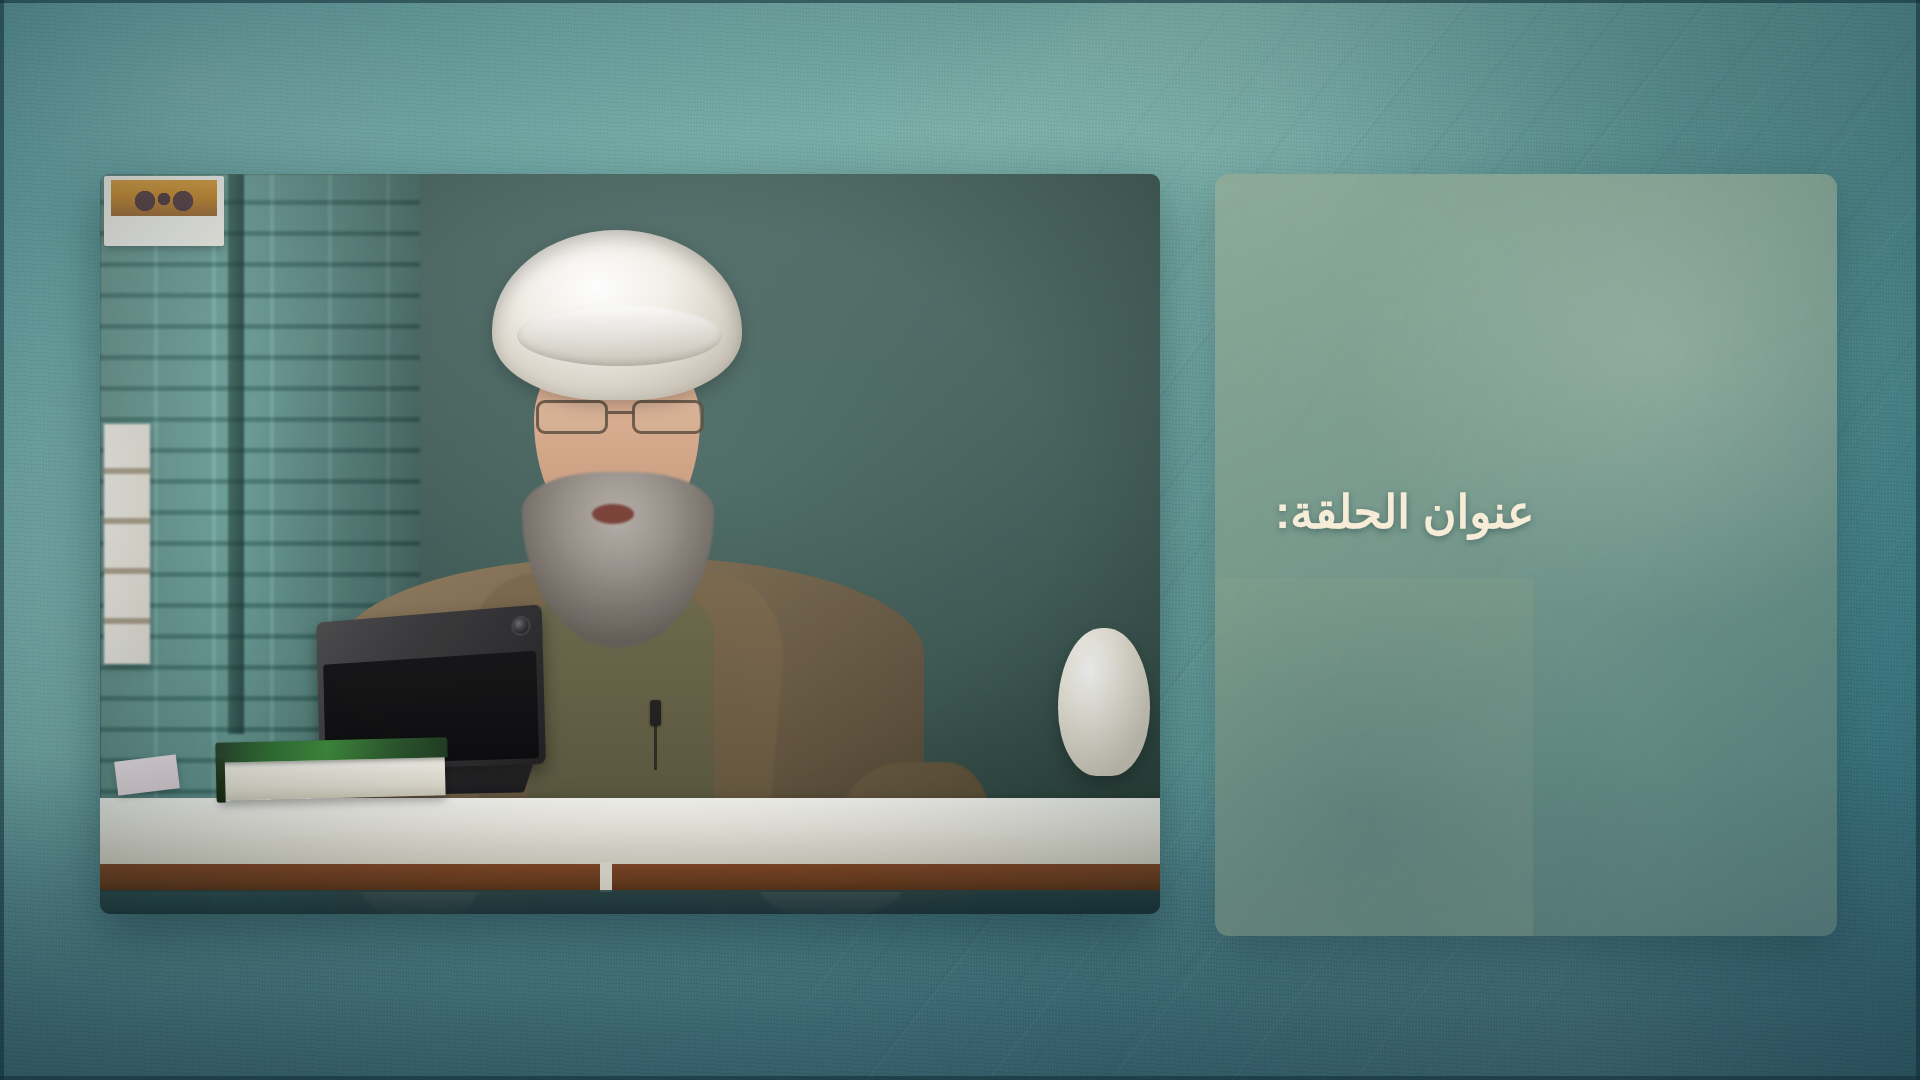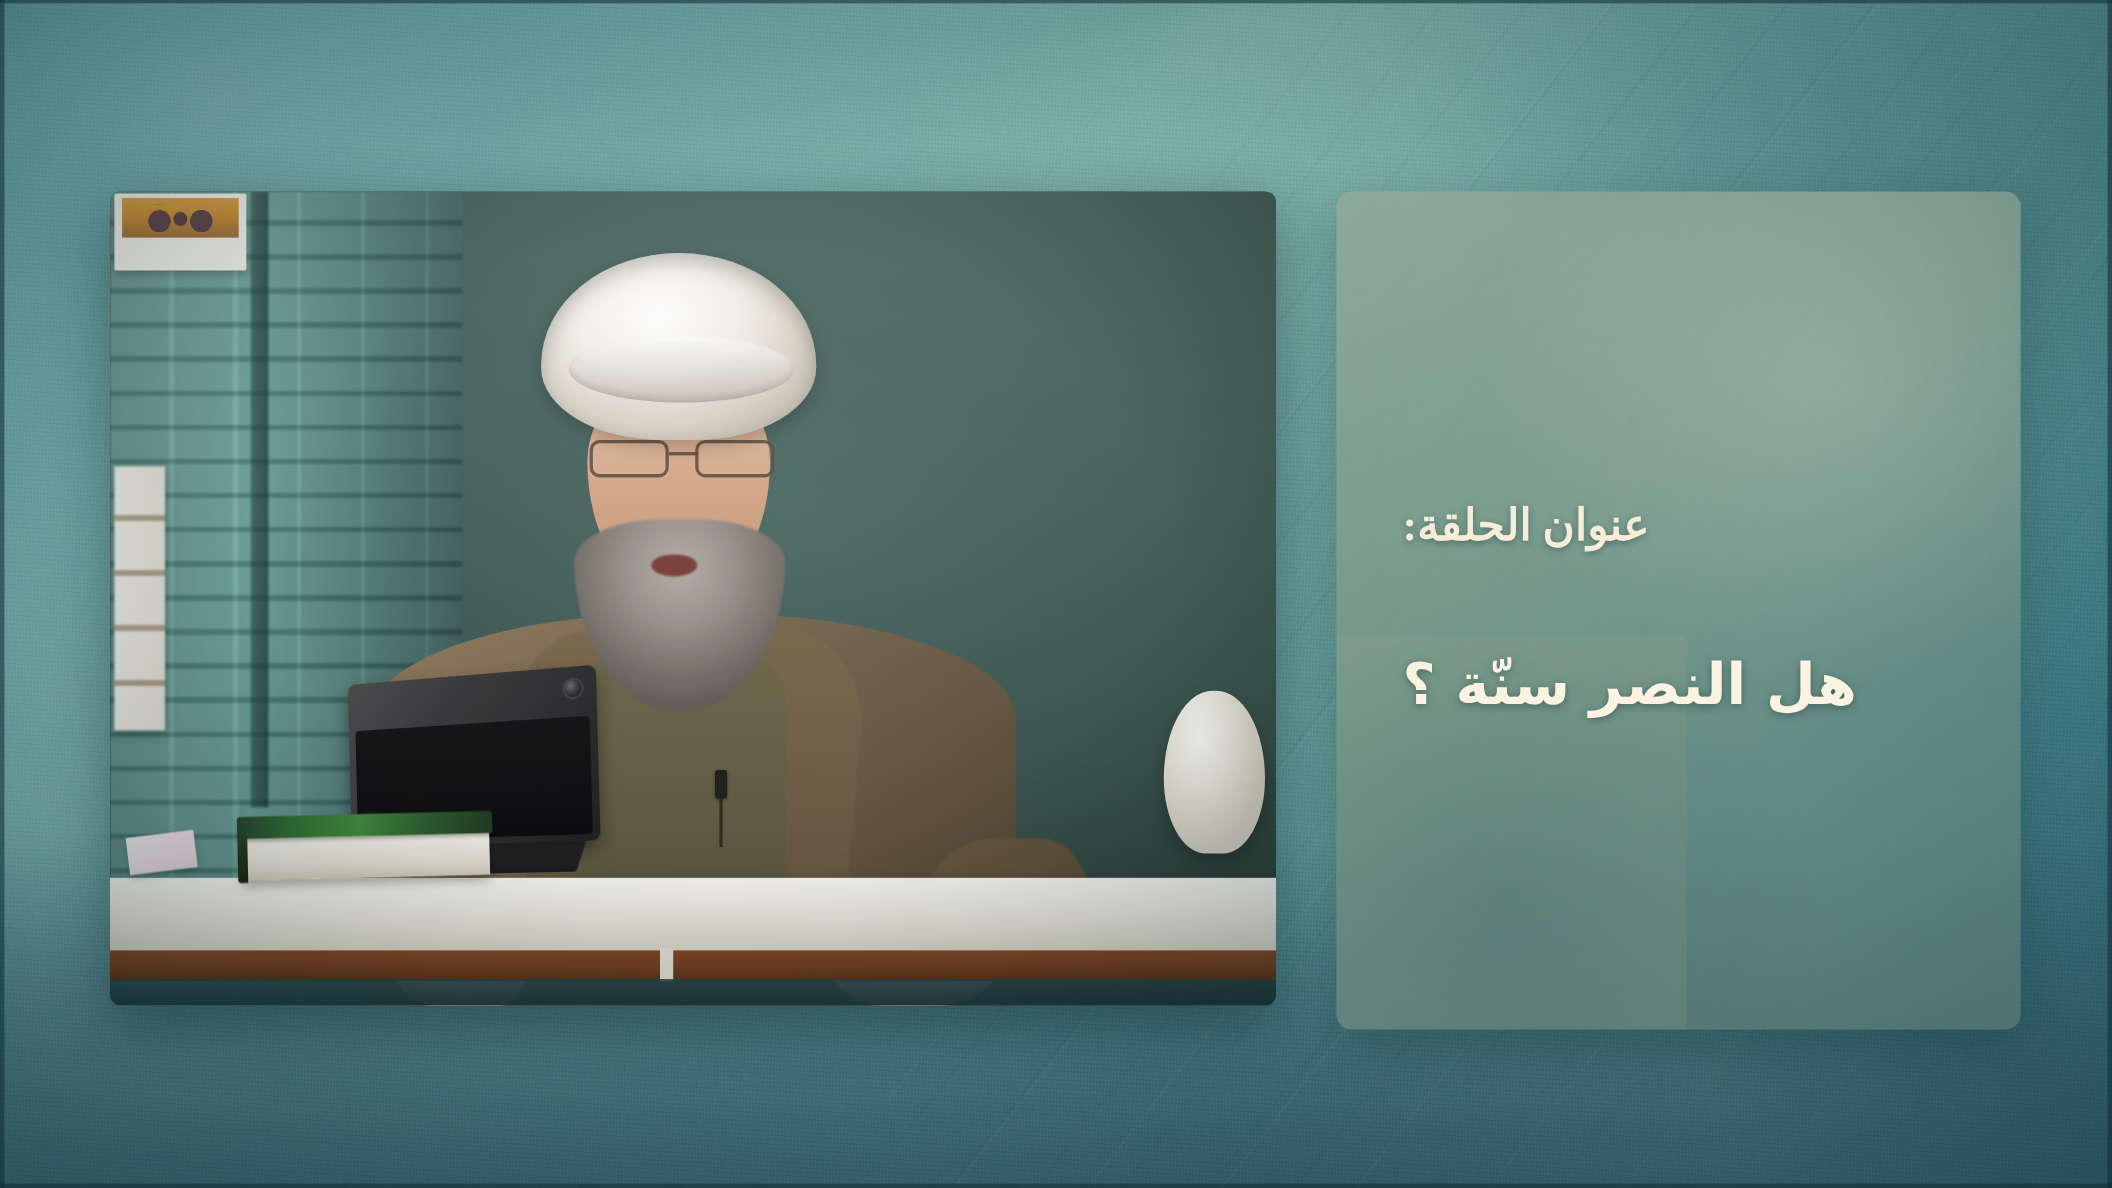--- a/index.html
+++ b/index.html
@@ -356,22 +356,22 @@
     position:absolute; left:0; top:404px; width:318px; height:358px;
     background:rgba(146,162,136,.22);
   }
   .title-text{
     position:absolute; inset:0;
     display:flex; flex-direction:column; justify-content:center; align-items:flex-end;
     padding:0 66px 0 60px;
     text-align:right; direction:rtl;
   }
   .line-1{
-    font-family:Liberation Serif, serif;
-    font-weight:700; font-size:40px; line-height:1.34;
+    font-family:Liberation Sans, sans-serif;
+    font-weight:700; font-size:46px; line-height:1.34;
     color:#f6ecd8; letter-spacing:0;
     text-shadow:0 2px 7px rgba(22,50,52,.42);
     margin-bottom:84px; white-space:nowrap;
   }
   .line-2{
     font-family:"DejaVu Sans", sans-serif;
     font-weight:700; font-size:52px; line-height:1.34;
     color:#fbf3e2;
     text-shadow:0 2px 8px rgba(22,50,52,.46);
     white-space:nowrap;
@@ -442,21 +442,20 @@
 
     <div class="vid-grade"></div>
   </div>
 
   <div class="title-panel">
     <div class="panel-block"></div>
     <div class="inner-glow"></div>
 
     <div class="title-text">
       <div class="line-1">عنوان الحلقة:</div>
-      <div class="line-2">هل النصر سنّة ؟</div>
     </div>
   </div>
 
   <div class="edge-line edge-top"></div>
   <div class="edge-line edge-bottom"></div>
   <div class="edge-line edge-left"></div>
   <div class="edge-line edge-right"></div>
 
 </div>
 

